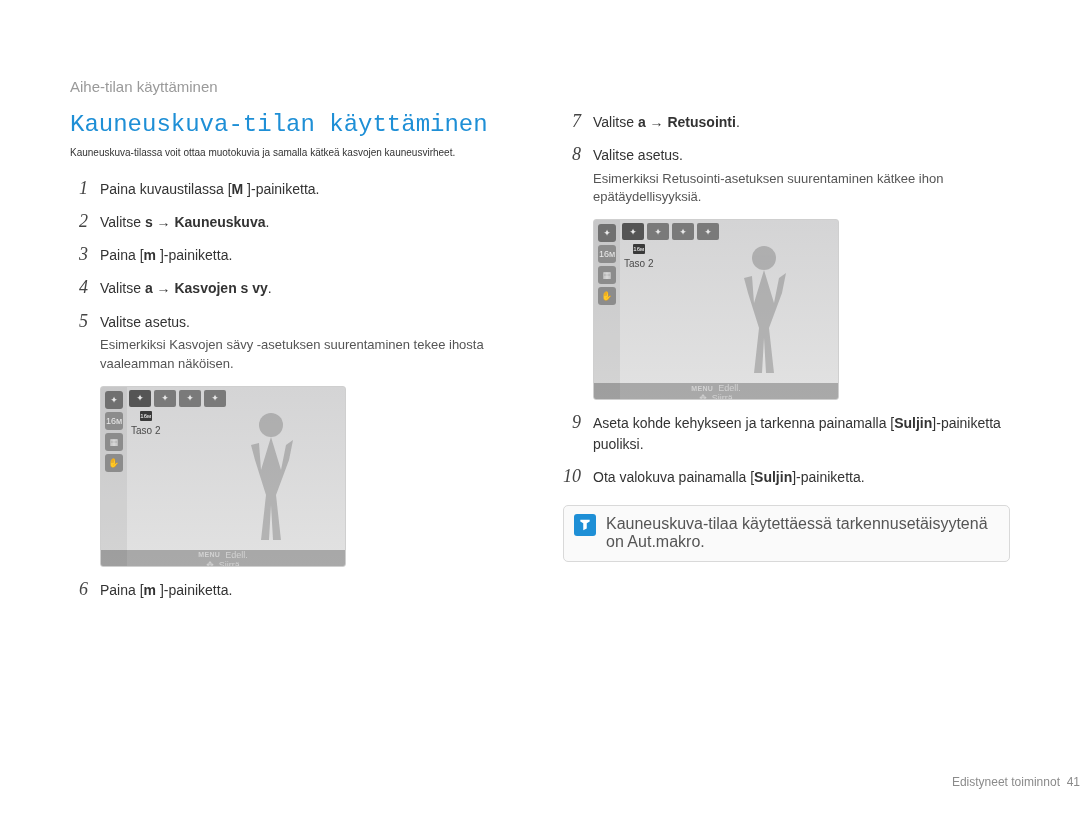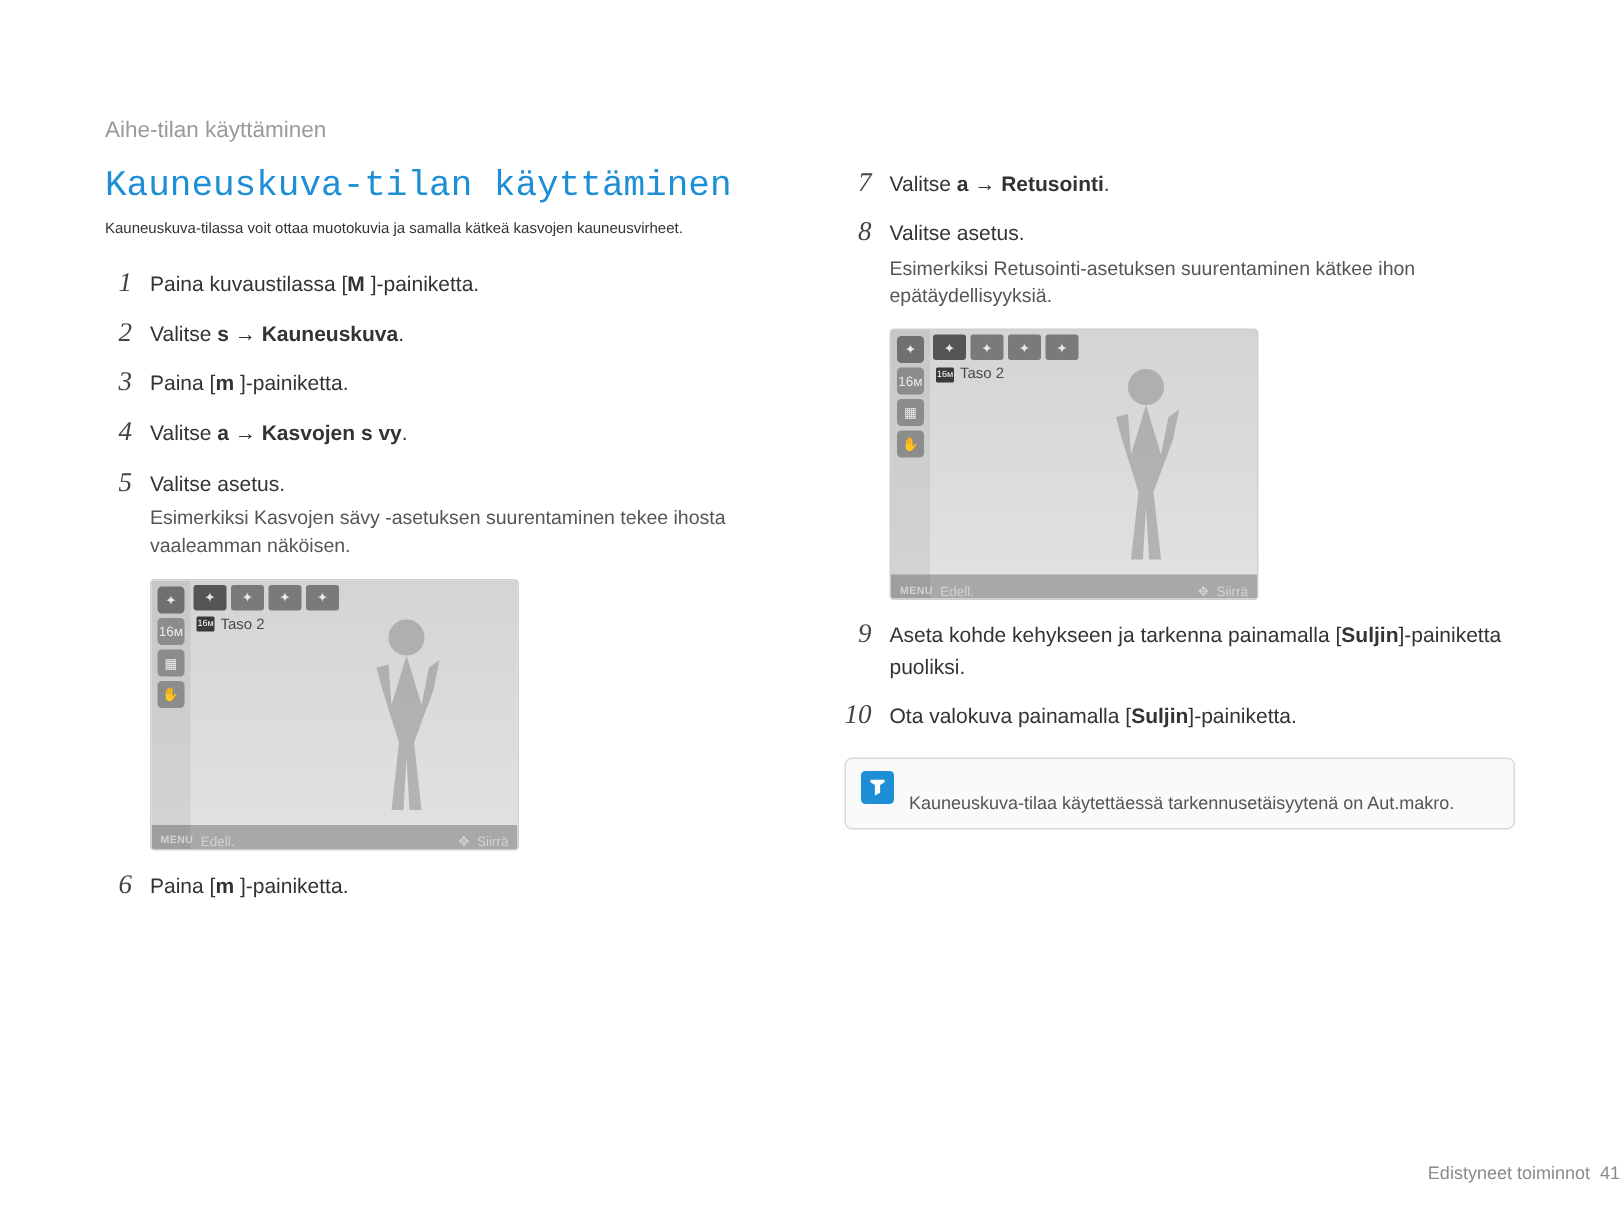--- a/index.html
+++ b/index.html
@@ -118,54 +118,55 @@
     font-size: 9px;
     color: #eaeaea;
     display:flex;align-items:center;justify-content:center;
   }
   .pv-sideicon.mid { background:#8c8c8c; }
   .pv-label {
     position: absolute;
     left: 30px; top: 24px;
     font-size: 10px;
     color: #4a4a4a;
-    display: flex; align-items: center; gap: 4px;
+    display: flex; align-items: center; gap: 4px; flex-direction: column;
   }
   .pv-label .sq {
     width: 12px; height: 10px;
     background:#3a3a3a; color:#fff;
     font-size:6px; display:flex;align-items:center;justify-content:center;
     border-radius:1px;
   }
   .pv-figure {
     position: absolute;
     left: 130px; top: 18px;
     width: 80px; height: 140px;
     opacity: .42;
   }
   .pv-bottom {
     position: absolute;
     left: 0; right: 0; bottom: 0;
     height: 16px;
     background: rgba(0,0,0,.25);
-    display: flex; align-items: flex-end;
+    display: flex; align-items: center;
     color: #d2d2d2;
     font-size: 9px;
     padding: 0 6px;
     justify-content: space-between;
+    flex-direction: column;
   }
   .pv-bottom .grp { display:flex; align-items:center; gap:5px; }
   .pv-bottom .menu { font-weight:700; font-size:7px; letter-spacing:.3px; }
   .pv-bottom .nav { font-size:9px; }
 
   .note-box {
     border: 1px solid #d9d9d9;
     border-radius: 5px;
-    padding: 22px 12px 10px 42px;
-    font-size: 12px;
+    padding: 9px 12px 10px 42px;
+    font-size: 16px;
     color: #555;
     position: relative;
     margin-top: 18px;
     background: #fafafa;
   }
   .note-box .note-icon {
     position: absolute;
     left: 10px; top: 8px;
     width: 22px; height: 22px;
     border-radius: 3px;

